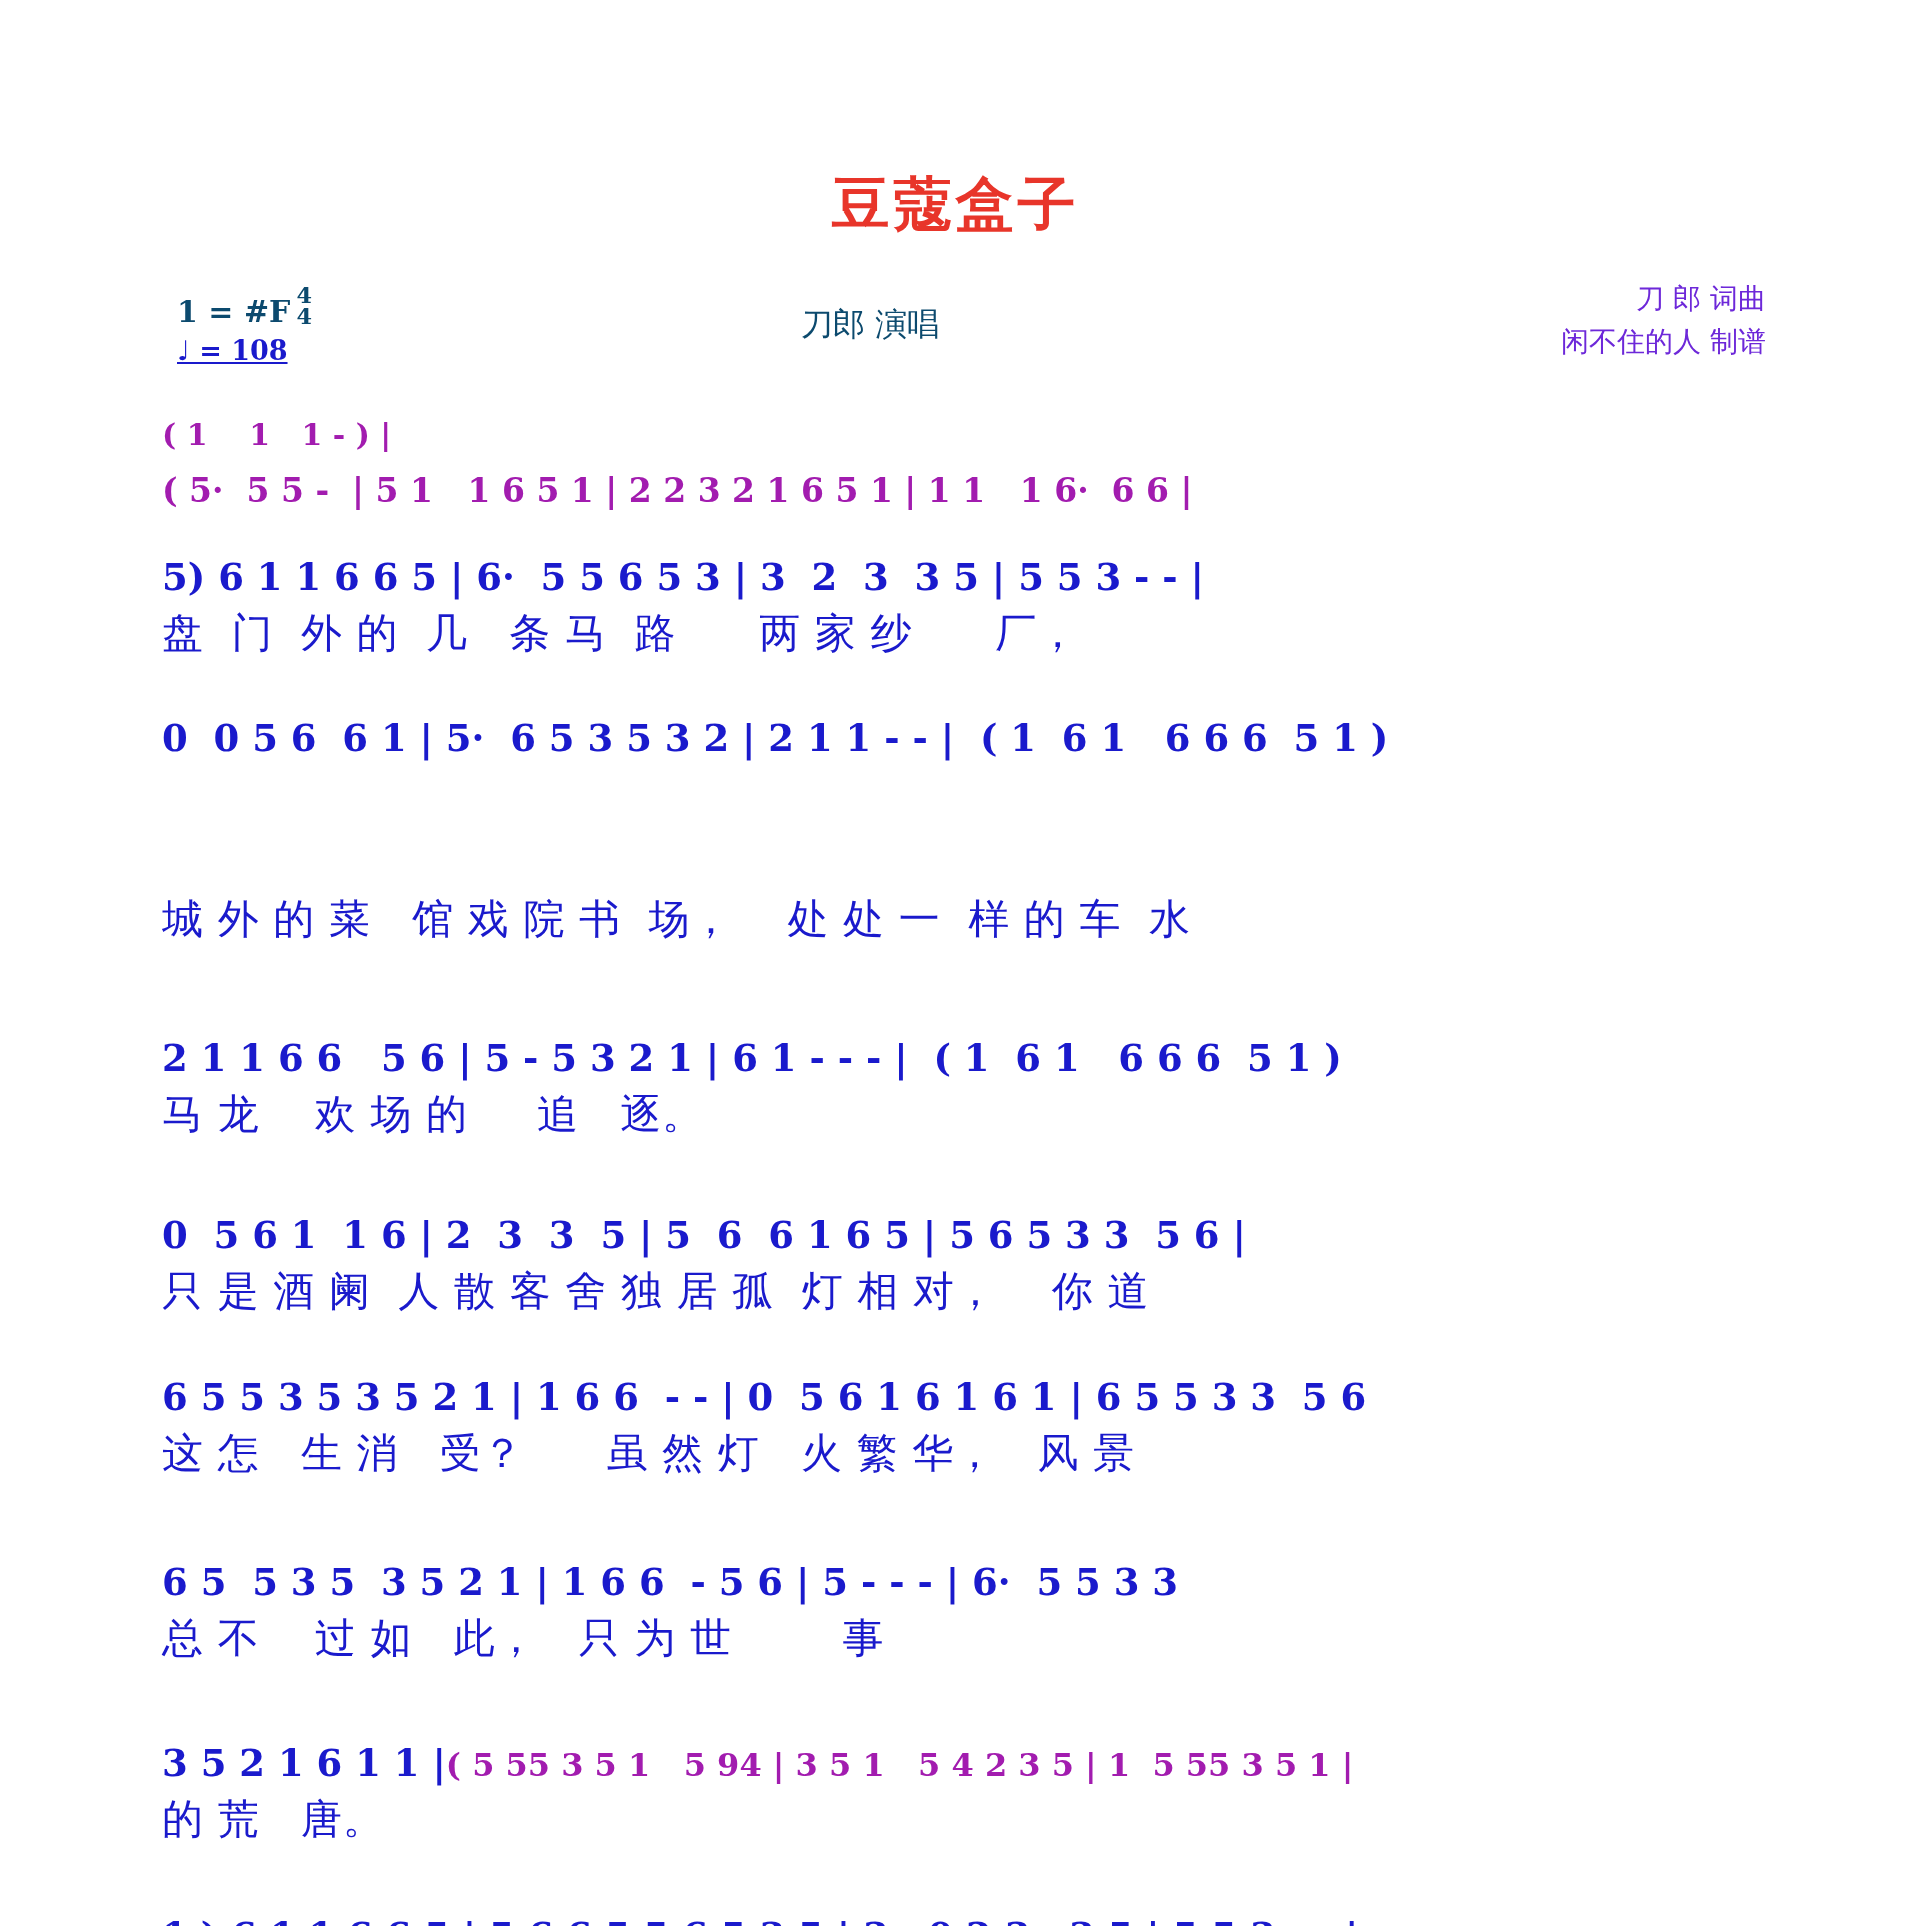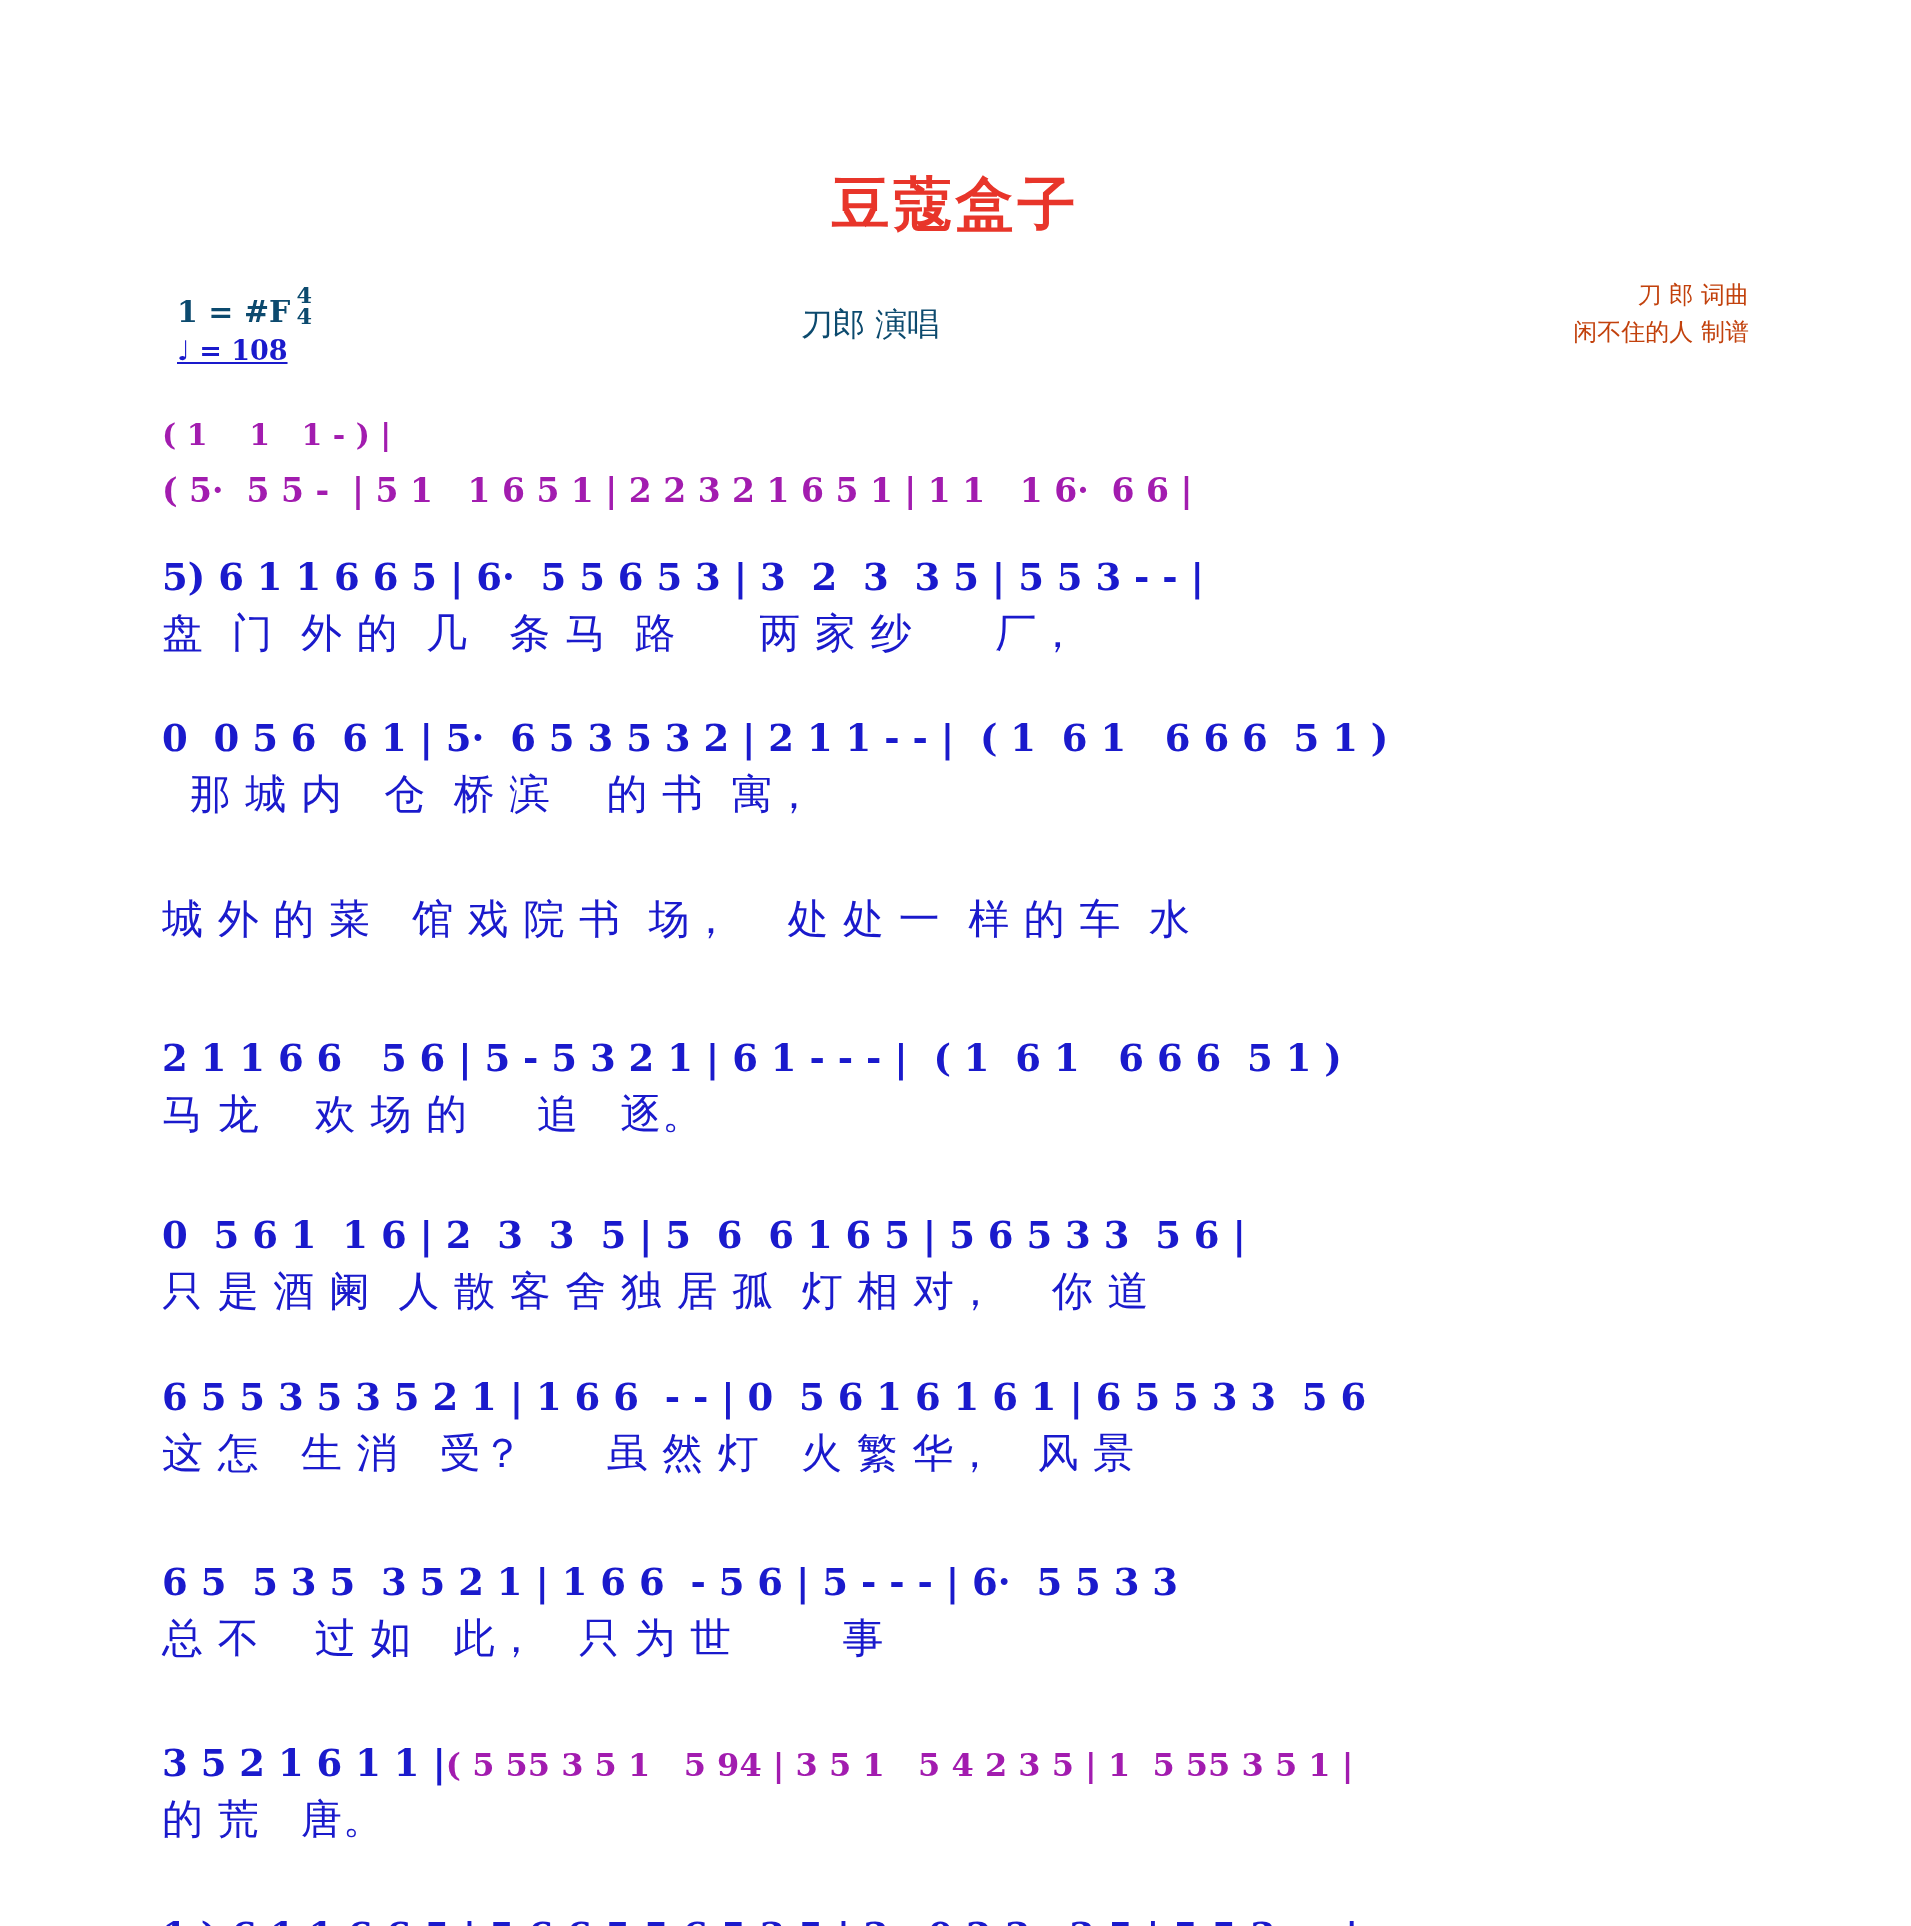--- a/index.html
+++ b/index.html
@@ -70,25 +70,25 @@
     position: absolute;
     left: 801px;
     top: 303px;
     font-size: 32px;
     color: #0c4a6e;
     font-family: "DejaVu Serif", serif;
     white-space: nowrap;
   }
   .credits {
     position: absolute;
-    right: 162px;
+    right: 145px;
     top: 277px;
     text-align: right;
-    color: #c2410c;
-    font-size: 24px;
+    color: #6d28d9;
+    font-size: 28px;
     line-height: 1.55;
     font-family: "DejaVu Serif", serif;
     white-space: nowrap;
   }
 
   
   .row {
     position: absolute;
     left: 162px;
     width: 1599px;
@@ -145,21 +145,20 @@
   <div class="introline notes green" style="top:420px; font-size:30px;">( 1    1   1 - ) |</div>
   <div class="introline notes green" style="top:474px; font-size:33px;">( 5·  5 5 -  | 5 1   1 6 5 1 | 2 2 3 2 1 6 5 1 | 1 1   1 6·  6 6 |</div>
 
   <div class="row" style="top:559px;">
     <div class="notes">5) 6 1 1 6 6 5 | 6·  5 5 6 5 3 | 3  2  3  3 5 | 5 5 3 - - |</div>
     <div class="lyrics">盘  门  外 的  几   条 马  路      两 家 纱      厂，</div>
   </div>
 
   <div class="row" style="top:720px;">
     <div class="notes">0  0 5 6  6 1 | 5·  6 5 3 5 3 2 | 2 1 1 - - |  ( 1  6 1   6 6 6  5 1 )</div>
-    <div class="lyrics">  那 城 内   仓  桥 滨    的 书  寓，</div>
   </div>
 
   <div class="row" style="top:882px;">
     <div class="lyrics">城 外 的 菜   馆 戏 院 书  场，    处 处 一  样 的 车  水</div>
   </div>
 
   <div class="row" style="top:1040px;">
     <div class="notes">2 1 1 6 6   5 6 | 5 - 5 3 2 1 | 6 1 - - - |  ( 1  6 1   6 6 6  5 1 )</div>
     <div class="lyrics">马 龙    欢 场 的     追   逐。</div>
   </div>

